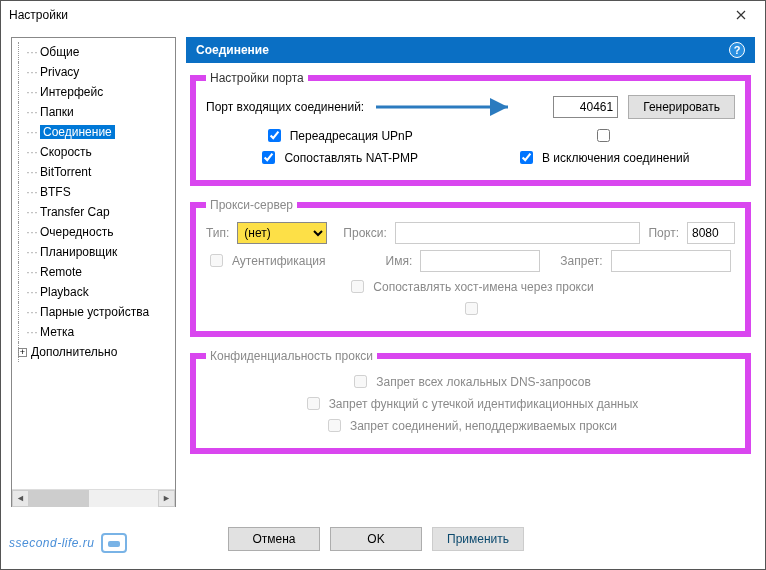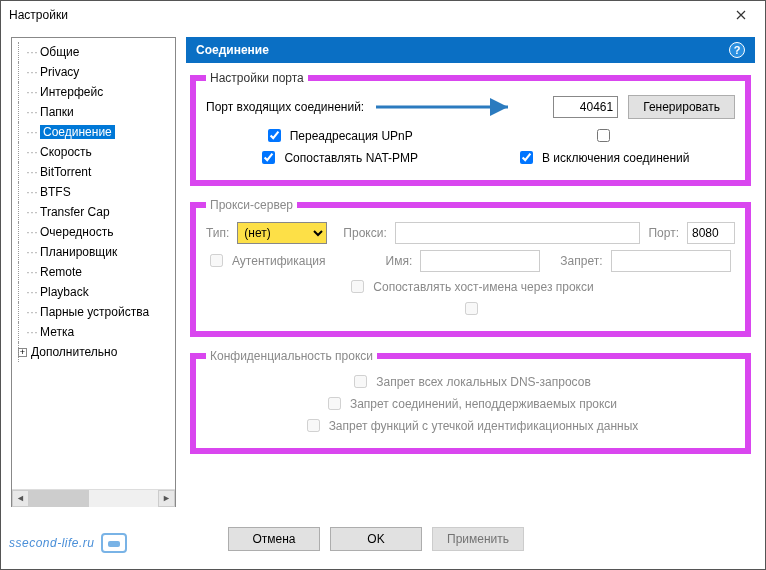--- a/index.html
+++ b/index.html
@@ -28,21 +28,21 @@
 legend { padding: 0 4px; color:#333;}
 fieldset.disabled legend, fieldset.disabled label, fieldset.disabled .static { color:#8a8a8a; }
 .row { display: flex; align-items: center; gap: 8px; margin: 4px 0; }
 .two-col { display:flex; }
 .two-col > div { flex:1; }
 input[type=text] { border:1px solid #888; height:22px; padding:0 4px; background:#fff;}
 input[type=text].center { text-align:right;}
 input[type=text]:disabled { background:#fff; color:#000000; border-color:#ccc;}
 select { height:22px; border:1px solid #888; background:#fde047; padding:0 2px;}
 button.win { background:#e1e1e1; border:1px solid #adadad; height:24px; padding:2px 14px; cursor:pointer;}
-button.win:disabled { color:#737373; border-color:#ccc;}
+button.win:disabled { color:#0c4a6e; border-color:#ccc;}
 .cb { display:flex; align-items:center; gap:6px; margin:3px 0;justify-content:center;}
 .cb input { width:13px; height:13px;}
 .cb.disabled { color:#8a8a8a;}
 .port-row { display:flex; align-items:center; gap:10px; margin:4px 0; position:relative;}
 .port-label { flex-shrink:0;}
 .arrow-wrap { position:relative; flex:1; height:24px;}
 .arrow-svg { position:absolute; left:0; right:70px; top:2px; height:20px;}
 .port-input { position:absolute; right:0; top:1px; width:65px;}
 .footer { position:absolute; left:0; right:0; bottom:8px; height:44px; display:flex; align-items:center; justify-content:center; gap:10px; padding-right:14px;}
 .footer button.win { width:92px;}
@@ -221,25 +221,25 @@
       </fieldset>
 
       <fieldset class="disabled">
         <legend>Конфиденциальность прокси</legend>
         <label class="cb disabled">
             <input type="checkbox" disabled="" style="">
             <span>Запрет всех локальных DNS-запросов</span>
           </label>
         <label class="cb disabled">
             <input type="checkbox" disabled="" style="">
+            <span>Запрет функций с утечкой идентификационных данных</span>
+          </label>
+        <label class="cb disabled">
+            <input type="checkbox" disabled="" style="">
             <span>Запрет соединений, неподдерживаемых прокси</span>
-          </label>
-        <label class="cb disabled">
-            <input type="checkbox" disabled="" style="">
-            <span>Запрет функций с утечкой идентификационных данных</span>
           </label>
       </fieldset>
 
     </div>
   </div>
 
   <div class="footer">
     <div class="watermark">
       <span>ssecond-life.ru</span>
       <span class="logo"></span>

